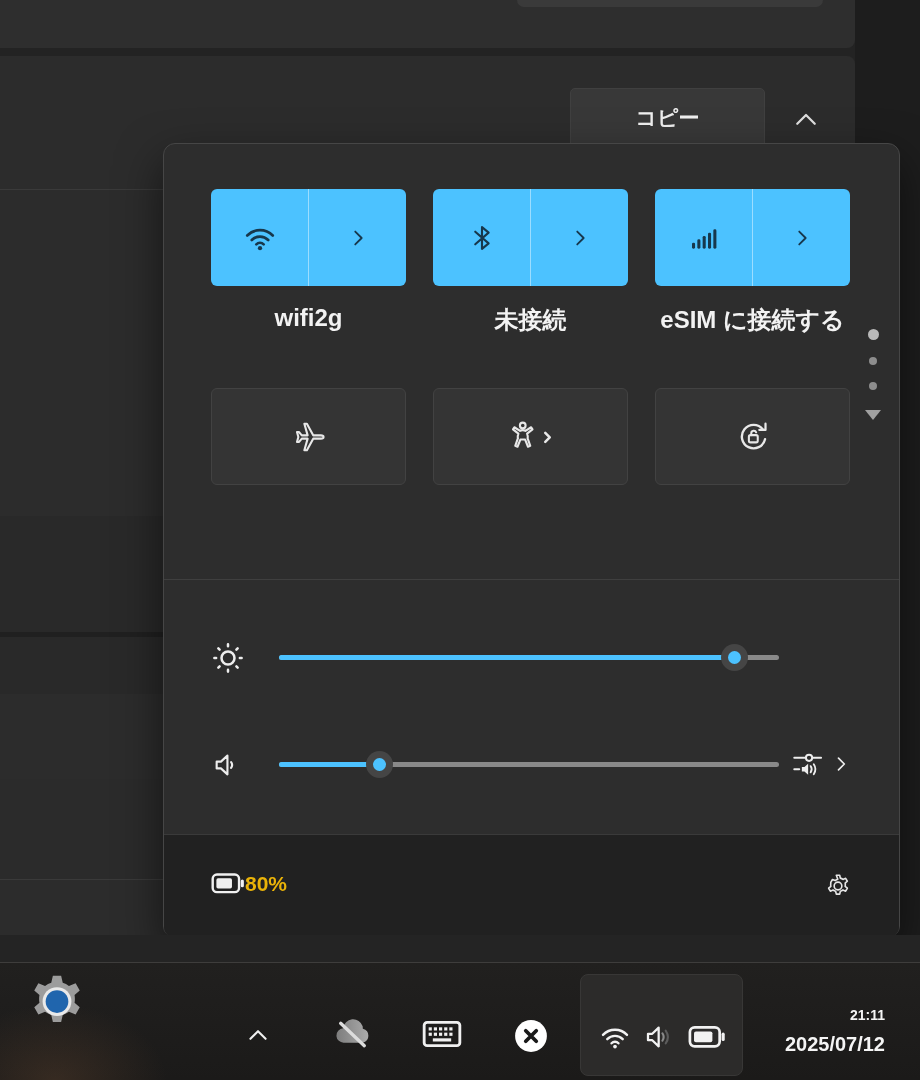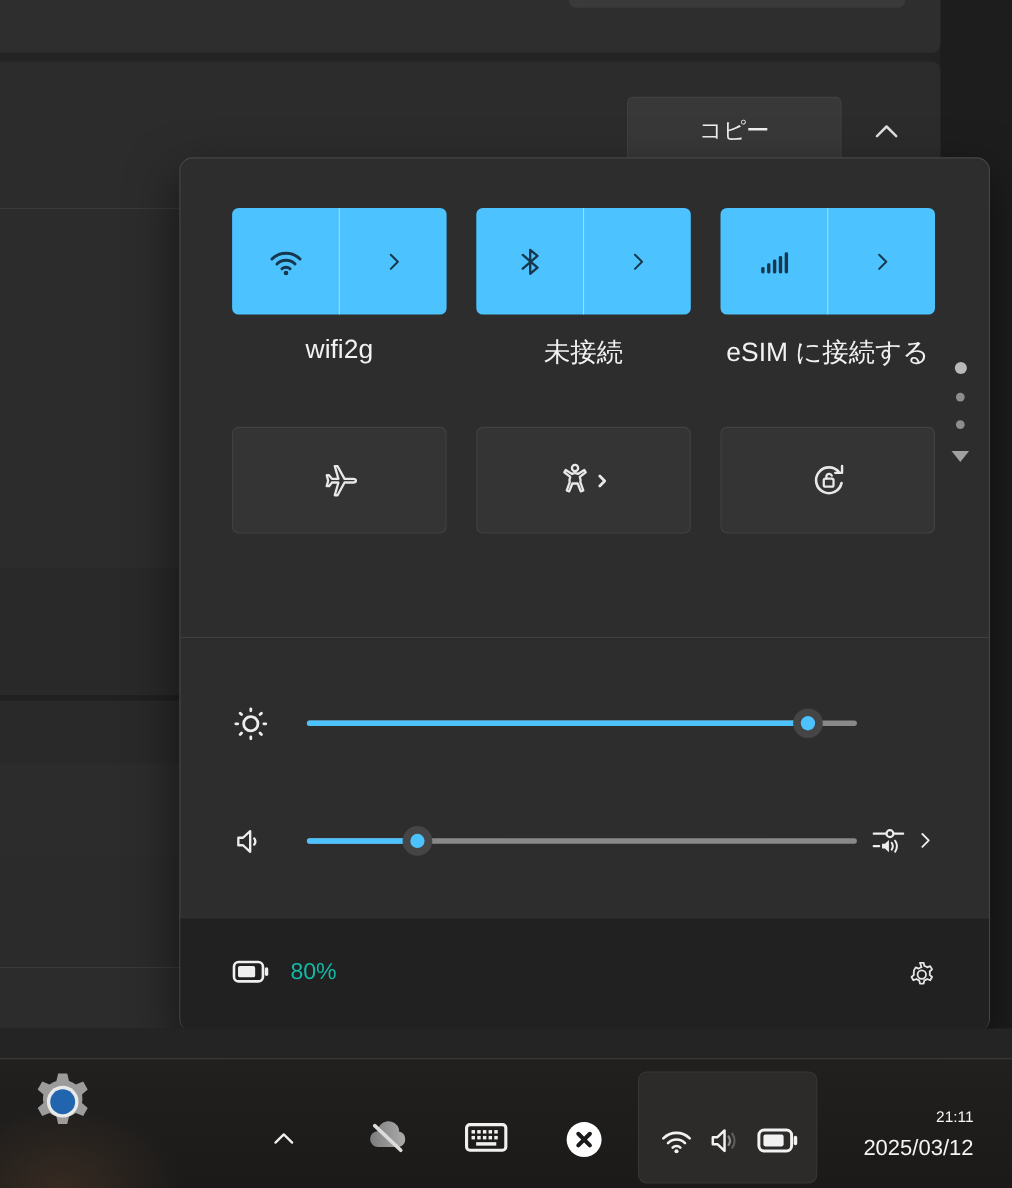--- a/index.html
+++ b/index.html
@@ -1,18 +1,18 @@
 <!DOCTYPE html>
 <html><head>
 <meta charset="utf-8">
 <style>
   * { margin:0; padding:0; box-sizing:border-box; }
   html,body { width:920px; height:1080px; overflow:hidden; }
   body { background:#232323; font-family:"Liberation Sans","DejaVu Sans",sans-serif; color:#f2f2f2; }
-  #screen { position:relative; width:776px; height:1080px; }
+  #screen { position:relative; width:776px; height:1080px;font-weight:bold; }
 
   
   .bg-right-strip { position:absolute; left:855px; top:0; width:65px; height:962px; background:#1d1d1d; }
   .bg-card-top { position:absolute; left:0; top:0; width:855px; height:48px; background:#2e2e2e; border-radius:0 0 8px 0; }
   .bg-partial-button { position:absolute; left:517px; top:0; width:306px; height:7px; background:#3a3a3a; border-radius:0 0 8px 8px; }
   .bg-card-main { position:absolute; left:0; top:56px; width:855px; height:879px; background:#2c2c2c; border-radius:0 8px 0 0; }
   .bg-div { position:absolute; left:0; width:855px; height:1px; background:#3a3a3a; }
   .bg-band-a { position:absolute; left:0; top:516px; width:855px; height:178px; background:#292929; }
   .bg-band-gap { position:absolute; left:0; top:632px; width:855px; height:5px; background:#202020; }
   .bg-band-b { position:absolute; left:0; top:779px; width:855px; height:100px; background:#2b2b2b; }
@@ -45,21 +45,21 @@
   .slider-row.brightness { top:494px; }
   .slider-row.volume { top:601px; }
   .slider-icon { position:absolute; left:45px; top:1px; width:38px; height:38px; display:flex; align-items:center; justify-content:center; }
   .track { position:absolute; left:115px; width:500px; top:17px; height:5px; border-radius:3px; background:#898989; }
   .fill { position:absolute; left:0; top:0; height:5px; border-radius:3px; background:#4cc2ff; }
   .thumb { position:absolute; top:-11px; width:27px; height:27px; margin-left:-13px; border-radius:50%; background:#454545; display:flex; align-items:center; justify-content:center; }
   .thumb::after { content:""; width:13px; height:13px; border-radius:50%; background:#4cc2ff; }
   .vol-right { position:absolute; right:48px; top:2px; display:flex; align-items:center; gap:6px; }
 
   .panel-footer { position:absolute; left:0; top:690px; width:100%; height:104px; background:#212121; border-top:1px solid #3a3a3a; border-radius:0 0 11px 11px; }
-  .battery-status { position:absolute; left:47px; top:36px; display:flex; align-items:center; gap:19px; font-size:21px; color:#14b8a6; }
+  .battery-status { position:absolute; left:47px; top:36px; display:flex; align-items:center; gap:0; font-size:21px; color:#eab308; }
   .footer-gear { position:absolute; right:46px; top:36px; width:30px; height:30px; display:flex; align-items:center; justify-content:center; }
 
   
   .below-panel { position:absolute; left:0; top:935px; width:920px; height:27px; background:#242424; }
   .taskbar { position:absolute; left:0; top:962px; width:920px; height:118px; background:linear-gradient(#21201f,#1b1a19); border-top:1px solid #3e3d3c; }
   .taskbar::before { content:""; position:absolute; left:0; top:0; width:240px; height:118px; background:radial-gradient(160px 110px at 55px 118px, rgba(125,85,55,.28), transparent 70%); }
   .tb-icon { position:absolute; display:flex; align-items:center; justify-content:center; }
   .tray-button { position:absolute; left:580px; top:11px; width:163px; height:102px; background:#2c2b2a; border:1px solid #383736; border-radius:8px; }
   .tray-icons { position:absolute; left:0; top:46px; width:100%; display:flex; justify-content:center; gap:10px; align-items:center; }
   .clock { position:absolute; right:35px; top:38px; text-align:right; color:#f5f5f5; line-height:29px; }
@@ -334,17 +334,17 @@
             <rect x="1.2" y="2.4" width="18.8" height="12" rx="3" stroke="#f2f2f2" stroke-width="1.7"></rect>
             <rect x="3.8" y="5" width="11.6" height="6.8" rx="1.2" fill="#f2f2f2"></rect>
             <rect x="21.2" y="5.7" width="2" height="5.4" rx="1" fill="#f2f2f2"></rect>
           </svg>
         </span>
       </div>
     </div>
 
     <div class="clock">
       <div class="time">21:11</div>
-      <div class="date">2025/03/12</div>
+      <div class="date">2025/07/12</div>
     </div>
   </div>
 
 </div>
 
 </body></html>

